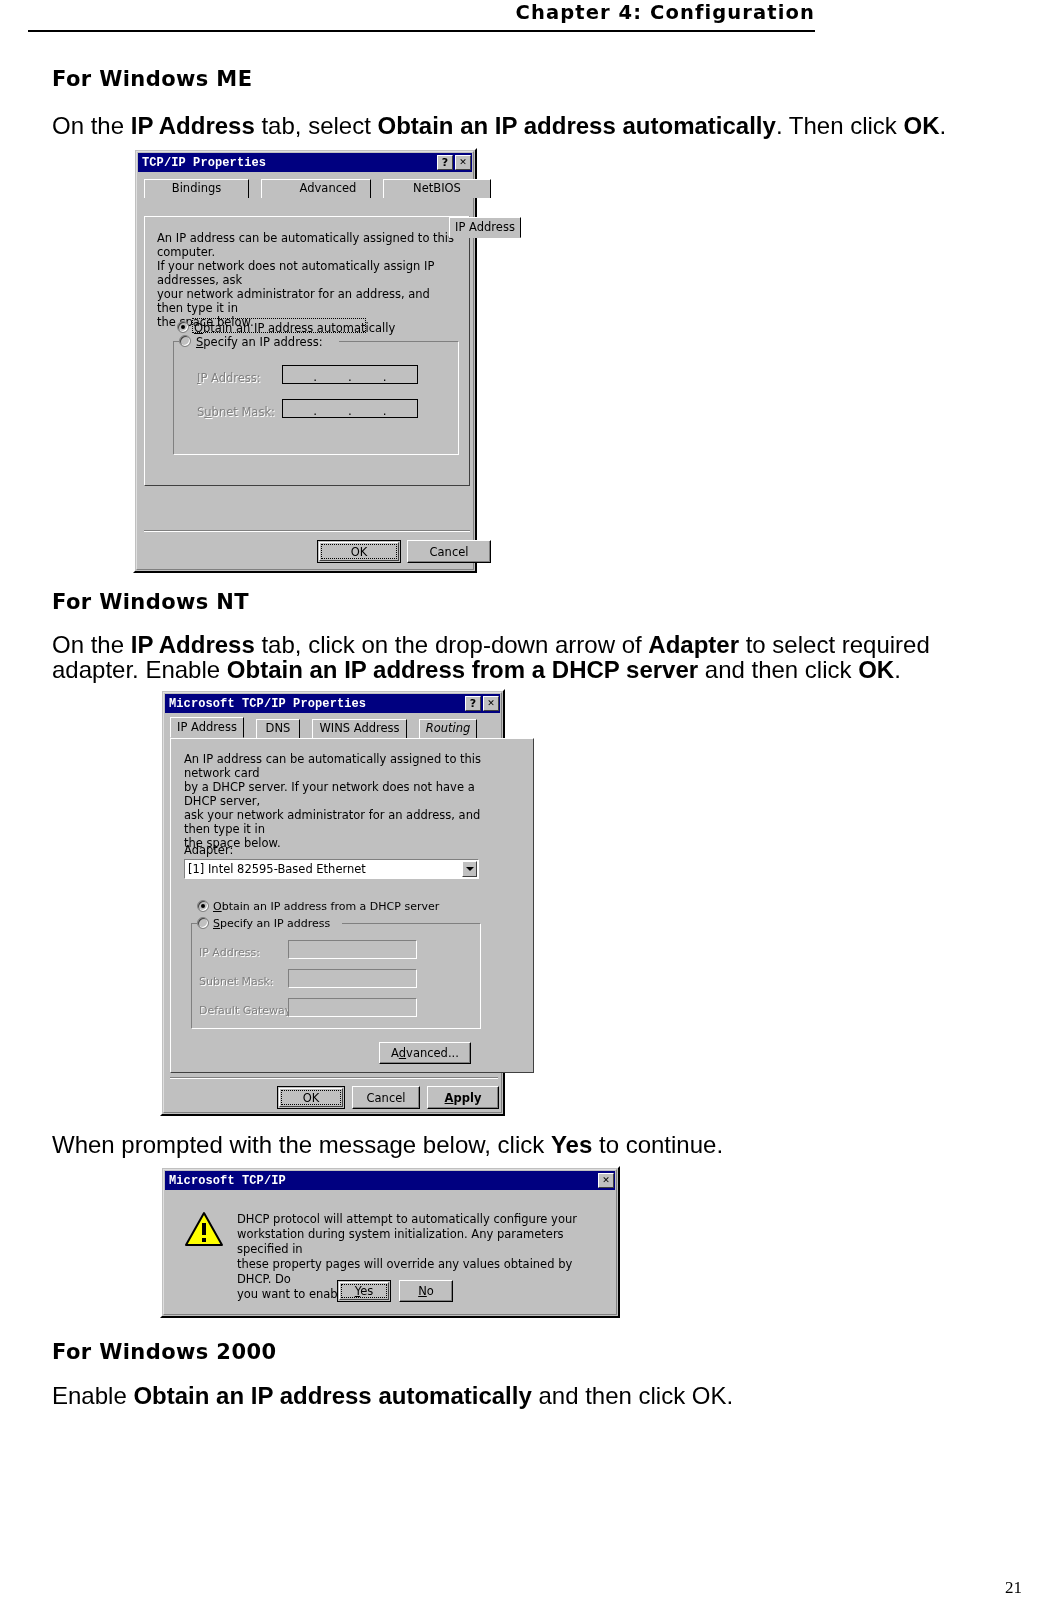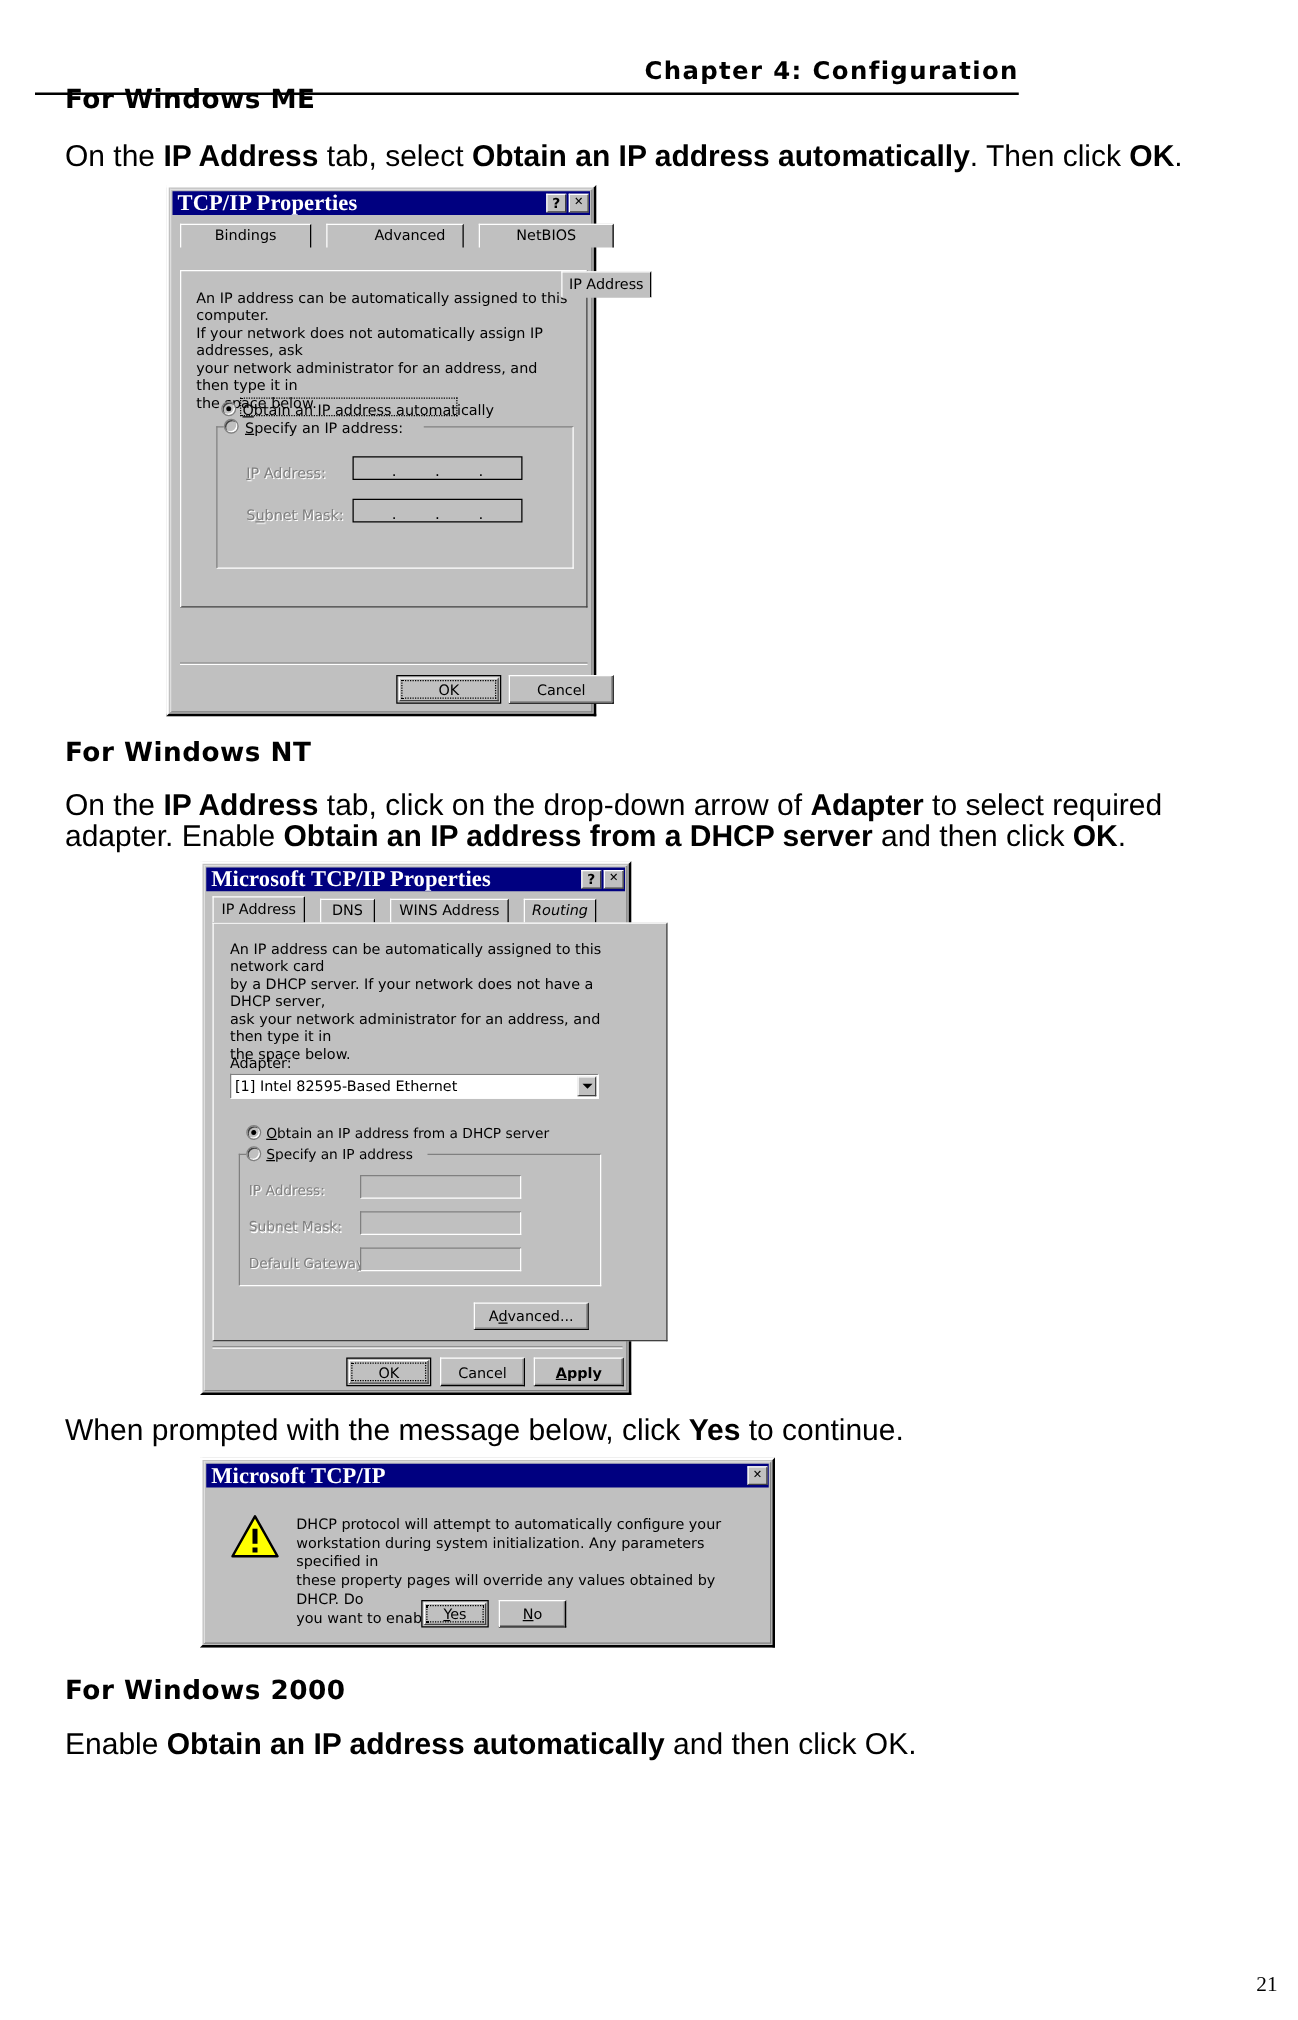--- a/index.html
+++ b/index.html
@@ -15,21 +15,20 @@
     color: #000;
     overflow: hidden;
   }
 
   
   .page-header {
     position: absolute;
     top: 0; left: 0;
     width: 829px;
     height: 34px;
-    margin-top: 44px;
   }
   .page-header .hdr-text {
     position: absolute;
     right: 14px;
     top: 1px;
     font-family: "DejaVu Sans", sans-serif;
     font-size: 19.5px;
     font-weight: bold;
     letter-spacing: 1.1px;
     color: #000;
@@ -95,22 +94,22 @@
   .titlebar {
     position: absolute;
     left: 3px; right: 3px; top: 3px;
     height: 19px;
     background: #000080;
     display: flex;
     align-items: center;
   }
   .titlebar .title {
     color: #fff;
-    font-family: Liberation Serif, serif;
-    font-size: 18px;
+    font-family: Liberation Mono, monospace;
+    font-size: 12px;
     font-weight: bold;
     margin-left: 4px;
     white-space: nowrap;
     letter-spacing: 0.1px;
   }
   .titlebar .tb-btns {
     margin-left: auto;
     display: flex;
     gap: 2px;
     margin-right: 1px;

